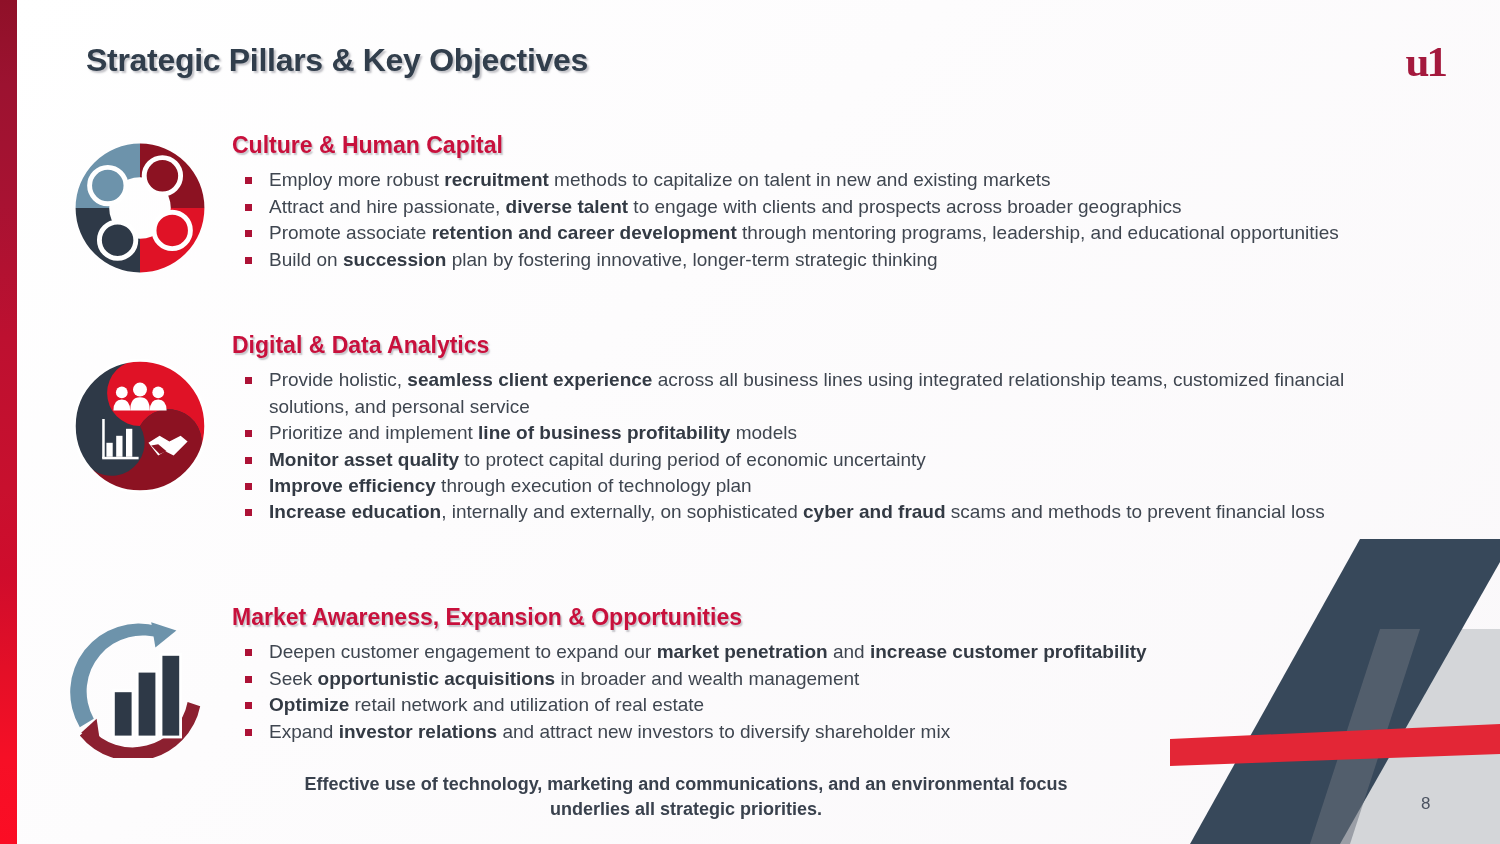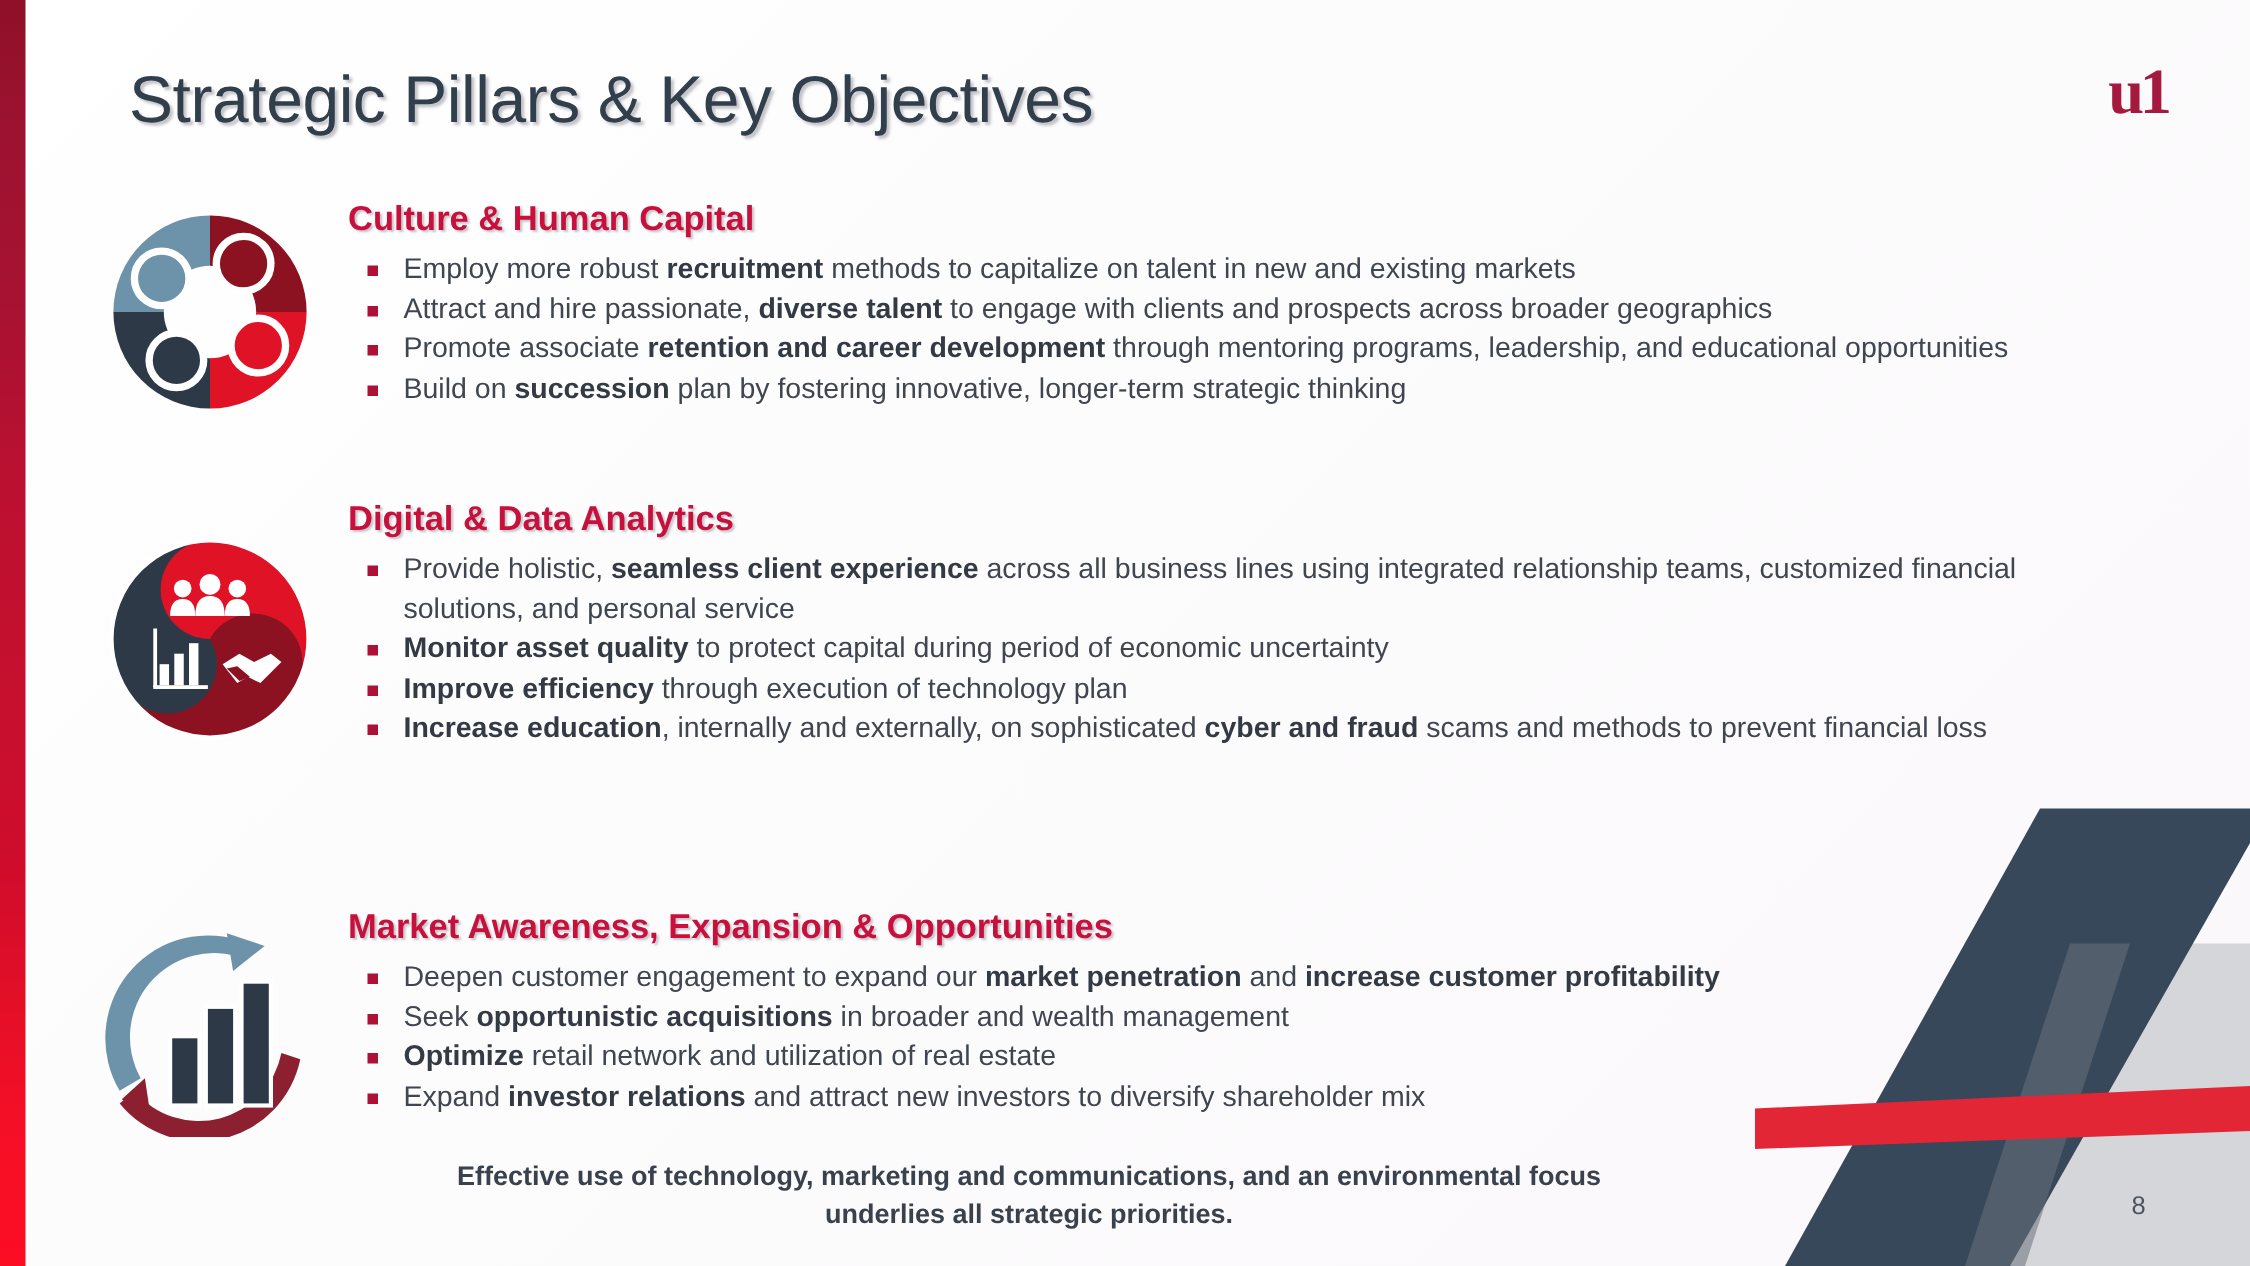--- a/index.html
+++ b/index.html
@@ -39,22 +39,22 @@
     right: 0; bottom: 0;
     width: 330px; height: 330px;
     z-index: 1;
     pointer-events: none;
   }
 
   
   #slide-title {
     position: absolute;
     left: 86px; top: 42px;
-    font-size: 44px;
-    font-weight: normal;
+    font-size: 32px;
+    font-weight: bold;
     letter-spacing: -0.3px;
     color: #313e4c;
     text-shadow: 2px 2px 2px rgba(120,120,130,0.45);
     white-space: nowrap;
     z-index: 4;
   }
 
   #logo {
     position: absolute;
     right: 55px; top: 40px;
@@ -212,20 +212,21 @@
           <rect x="40" y="52" width="4.5" height="20"></rect>
           <rect x="23" y="45" width="1.8" height="28"></rect>
           <rect x="23" y="72" width="26" height="1.8"></rect>
         </g>
         <circle cx="50" cy="50" r="47" fill="none" stroke="#ffffff" stroke-width="2.2"></circle>
       </svg>
       <div class="pillar-body">
         <div class="pillar-heading">Digital &amp; Data Analytics</div>
         <ul class="bullets">
             <li><span class="sq"></span><span>Provide holistic, </span><b>seamless client experience</b><span> across all business lines using integrated relationship teams, customized financial solutions, and personal service</span></li>
+            <li><span class="sq"></span><span>Prioritize and implement </span><b>line of business profitability</b><span> models</span></li>
             <li><span class="sq"></span><b>Monitor asset quality</b><span> to protect capital during period of economic uncertainty</span></li>
             <li><span class="sq"></span><b>Improve efficiency</b><span> through execution of technology plan</span></li>
             <li><span class="sq"></span><b>Increase education</b><span>, internally and externally, on sophisticated </span><b>cyber and fraud</b><span> scams and methods to prevent financial loss</span></li>
           </ul>
       </div>
     </section>
 
     <section class="pillar" style="height:160px; margin-top:20px;">
       <svg class="pillar-icon" style="top:14px;" viewBox="0 0 100 100">
         <path d="M14 78 A40 40 0 0 0 84 60 L93 63 A49 49 0 0 1 7 84 Z" fill="#8c2030"></path>

